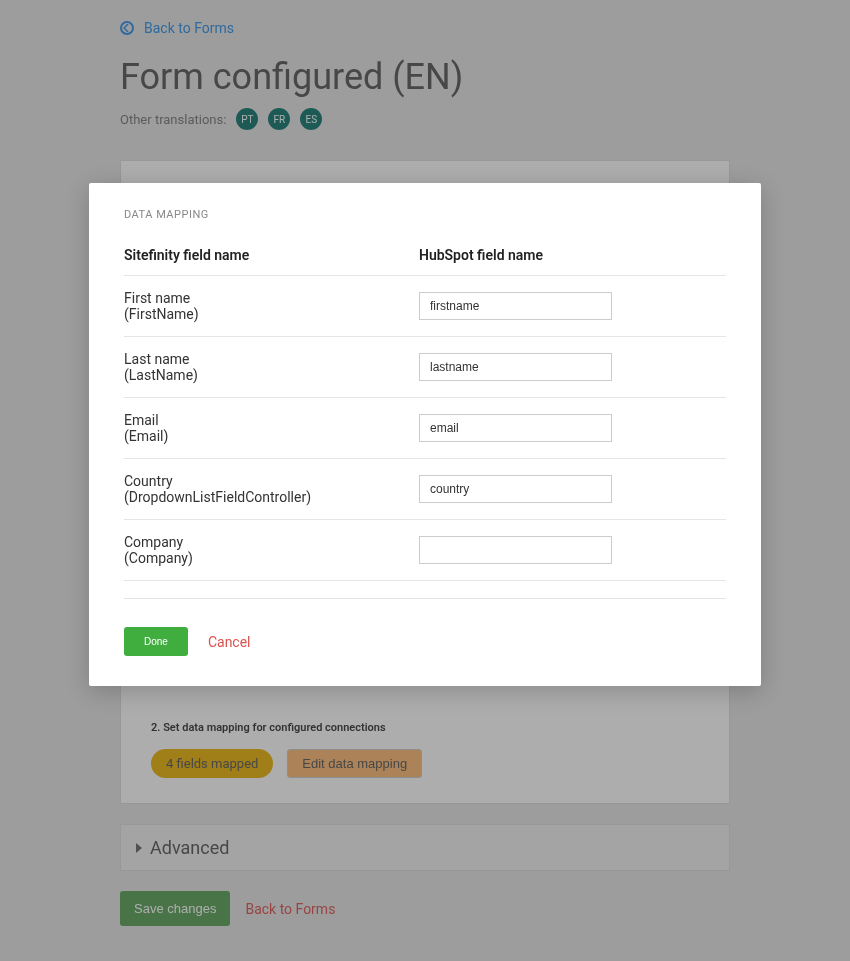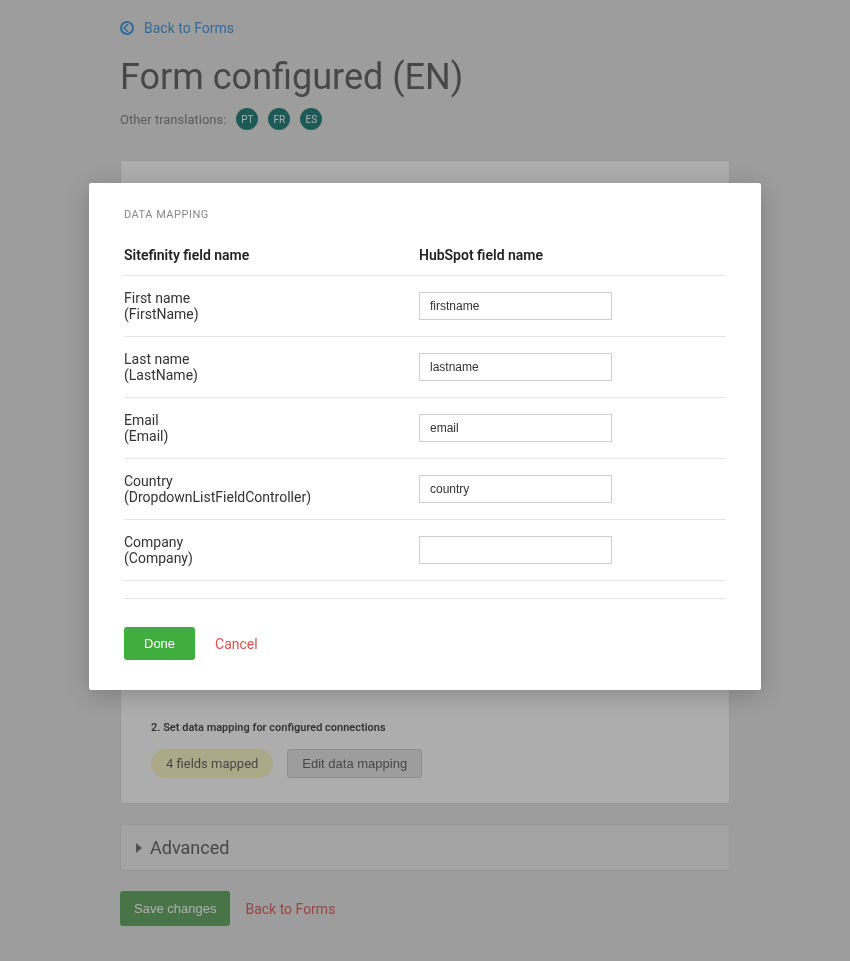--- a/index.html
+++ b/index.html
@@ -69,29 +69,29 @@
     }
     .card-spacer { height: 540px; }
     .section-title {
       font-size: 11px;
       color: #333;
       font-weight: 600;
       padding: 20px 30px 15px;
     }
     .section-content { padding: 0 30px 25px; }
     .badge {
-      background: #fef9c3;
+      background: #eab308;
       color: #555;
       padding: 7px 15px;
       border-radius: 15px;
       font-size: 13px;
       margin-right: 10px;
     }
     .btn-outline {
-      background: #e5e5e5;
+      background: #fdba74;
       border: 1px solid #ccc;
       padding: 6px 14px;
       font-size: 13px;
       color: #555;
       border-radius: 3px;
       cursor: pointer;
     }
     .advanced {
       background: #f1f1f1;
       border: 1px solid #ddd;
@@ -190,21 +190,21 @@
       margin-top: 28px;
       display: flex;
       align-items: center;
       gap: 20px;
     }
     .btn-done {
       background: #3fae3f;
       color: #fff;
       border: none;
       padding: 9px 20px;
-      font-size: 13px;
+      font-size: 10px;
       border-radius: 3px;
       cursor: pointer;
     }
   </style>
 </head>
 <body>
 
 <div class="page">
   <div class="back-link">
     <span class="back-arrow-icon">

